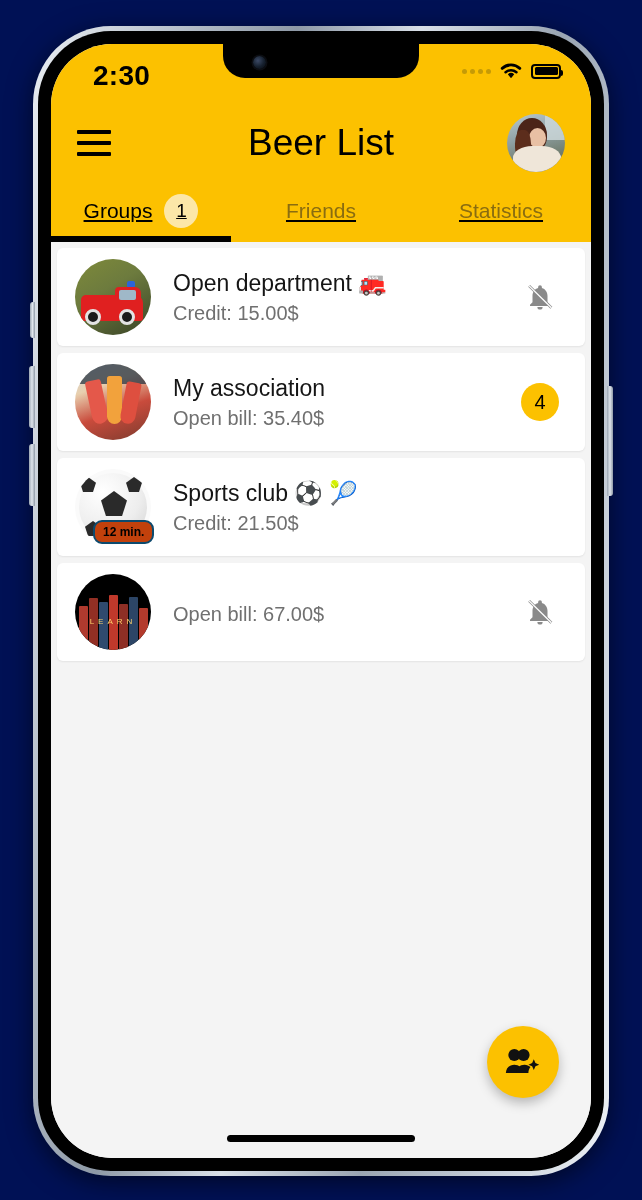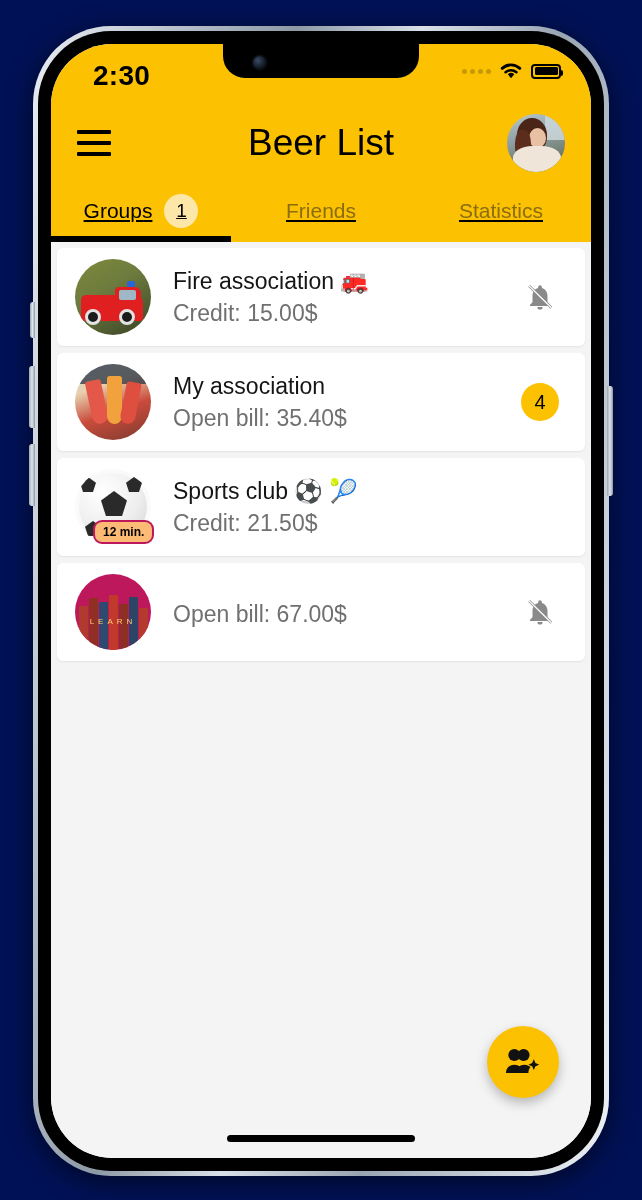--- a/index.html
+++ b/index.html
@@ -122,28 +122,28 @@
     display: flex; align-items: center; padding: 0 20px 0 18px;
     cursor: pointer;
     box-shadow: 0 1px 2px rgba(0,0,0,.07);
   }
   .avatar-wrap { position: relative; width: 76px; height: 76px; flex: none; }
   .avatar {
     width: 76px; height: 76px; border-radius: 50%; overflow: hidden; position: relative;
   }
   .mins-badge {
     position: absolute; left: 18px; bottom: 1px;
-    background: #fdba74; color: #000;
+    background: #c2410c; color: #000;
     font-size: 12px; font-weight: bold;
     padding: 3px 8px; border-radius: 9px;
-    border: 2px solid #be185d; white-space: nowrap;
+    border: 2px solid #0c4a6e; white-space: nowrap;
   }
   .item-text { margin-left: 22px; flex: 1; min-width: 0; }
   .item-title { font-size: 23px; color: #151515; white-space: nowrap; }
-  .item-sub { font-size: 23px; color: #707070; margin-top: 5px; }
+  .item-sub { font-size: 20px; color: #707070; margin-top: 5px; }
   .item-trailing { width: 50px; display: flex; align-items: center; justify-content: center; flex: none; }
   .count-badge {
     width: 38px; height: 38px; border-radius: 50%;
     background: #FCC100; color: #000;
     display: flex; align-items: center; justify-content: center;
     font-size: 20px;
   }
 
   
   .av-fire  { background: linear-gradient(150deg,#7e8a3a 0%,#6d7b3e 40%,#3a4427 100%); }
@@ -165,21 +165,21 @@
      background: radial-gradient(circle at 35% 28%, #ffffff 0%, #ededed 58%, #cfcfcf 100%); }
   .av-ball .p1{ position:absolute; left:26px; top:22px; width:26px; height:25px; background:#2a2a2a;
      clip-path: polygon(50% 0, 100% 38%, 81% 100%, 19% 100%, 0 38%); }
   .av-ball .p2{ position:absolute; left:5px; top:8px; width:16px; height:15px; background:#2a2a2a;
      clip-path: polygon(50% 0, 100% 38%, 81% 100%, 19% 100%, 0 38%); }
   .av-ball .p3{ position:absolute; left:51px; top:8px; width:16px; height:15px; background:#2a2a2a;
      clip-path: polygon(50% 0, 100% 38%, 81% 100%, 19% 100%, 0 38%); }
   .av-ball .p4{ position:absolute; left:10px; top:52px; width:16px; height:15px; background:#2a2a2a;
      clip-path: polygon(50% 0, 100% 38%, 81% 100%, 19% 100%, 0 38%); }
 
-  .av-books { background: #be185d; }
+  .av-books { background: #000000; }
   .av-books i { position:absolute; bottom:0; width:9px; border-radius:1px 1px 0 0; display:block; }
   .av-books .k1{ left:4px;  height:44px; background:#b03a2e; }
   .av-books .k2{ left:14px; height:52px; background:#922f24; }
   .av-books .k3{ left:24px; height:48px; background:#2f4a6e; }
   .av-books .k4{ left:34px; height:55px; background:#c0392b; }
   .av-books .k5{ left:44px; height:46px; background:#8e2f25; }
   .av-books .k6{ left:54px; height:53px; background:#2c4566; }
   .av-books .k7{ left:64px; height:42px; background:#b33a2c; }
   .av-books .lbl{ position:absolute; left:4px; bottom:22px; width:68px; height:12px;
      font-size:8px; color:#ffd36b; letter-spacing:4px; text-align:center; line-height:12px; }
@@ -274,21 +274,21 @@
               <div class="avatar av-fire">
                 <div class="light"></div>
                   <div class="cab"></div>
                   <div class="truck"></div>
                 <div class="win"></div>
                   <div class="w1"></div>
                   <div class="w2"></div>
               </div>
             </div>
             <div class="item-text">
-              <div class="item-title">Fire association 🚒</div>
+              <div class="item-title">Open department 🚒</div>
               <div class="item-sub">Credit: 15.00$</div>
             </div>
             <div class="item-trailing">
               <svg width="30" height="32" viewBox="0 0 24 24">
                 <path d="M12 22a2.1 2.1 0 0 0 2.1-2.1H9.9A2.1 2.1 0 0 0 12 22z" fill="#8a8a8a"></path>
                 <path d="M18 16.2v-5.1c0-3.1-1.7-5.7-4.5-6.4v-.7a1.5 1.5 0 1 0-3 0v.7c-2.8.7-4.5 3.3-4.5 6.4v5.1L4 18.2v1h16v-1z" fill="#8a8a8a"></path>
                 <line x1="3.3" y1="3.1" x2="21.1" y2="20.6" stroke="#8a8a8a" stroke-width="2.1"></line>
                 <line x1="3.3" y1="3.1" x2="21.1" y2="20.6" stroke="#ffffff" stroke-width="1.1"></line>
               </svg>
             </div>

